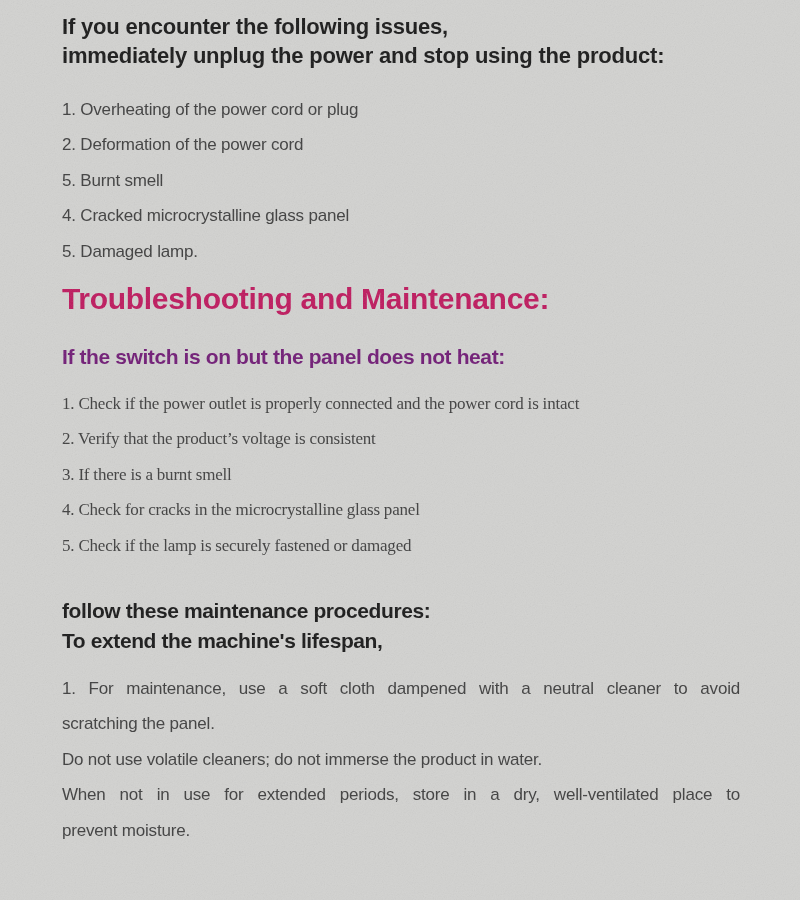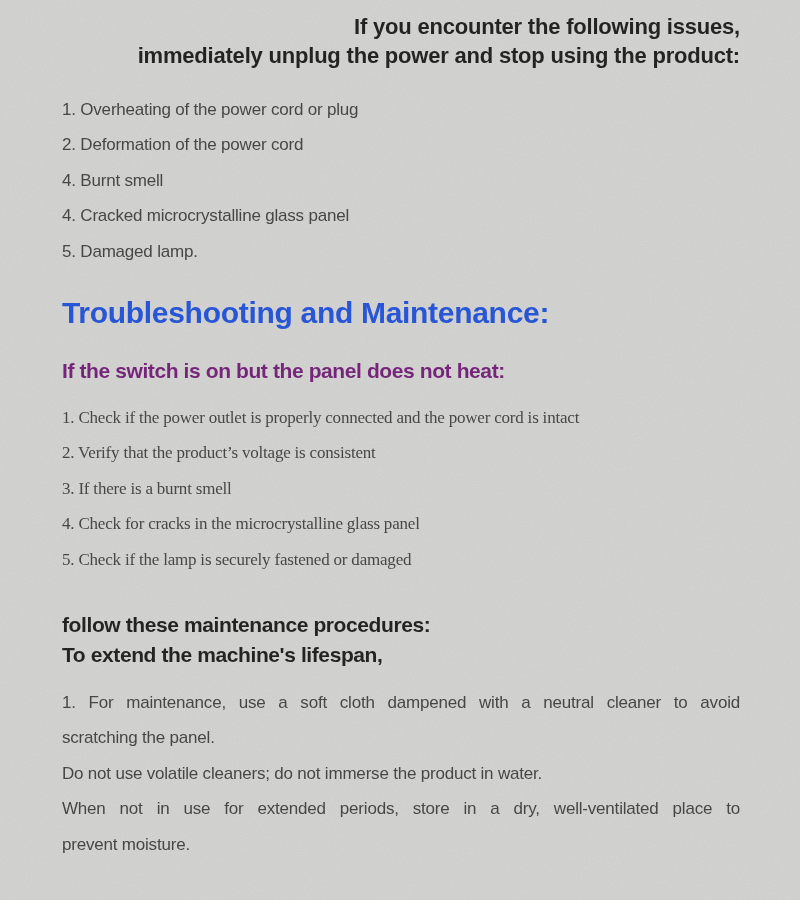--- a/index.html
+++ b/index.html
@@ -24,37 +24,36 @@
     height: 100%;
     padding: 0 60px 0 62px;
   }
   .warning-heading {
     margin-top: 12px;
     font-size: 22px;
     line-height: 29px;
     font-weight: bold;
     color: #181818;
     letter-spacing: -0.2px;
-    text-align: right;
   }
   .list {
     margin-top: 22px;
   }
   .list-item {
     font-size: 17px;
     line-height: 35.4px;
     letter-spacing: -0.2px;
     white-space: nowrap;
   }
   .main-title {
-    margin-top: 24px;
+    margin-top: 10px;
     font-size: 30px;
     line-height: 40px;
     font-weight: bold;
-    color: #1d4ed8;
+    color: #be185d;
     letter-spacing: -0.3px;
   }
   .sub-heading {
     margin-top: 24px;
     font-size: 21px;
     line-height: 28px;
     font-weight: bold;
     color: #701a75;
     letter-spacing: -0.4px;
   }
@@ -99,21 +98,21 @@
   <div class="content">
 
     <div class="warning-heading">
       <div>If you encounter the following issues,</div>
       <div>immediately unplug the power and stop using the product:</div>
     </div>
 
     <div class="list">
       <div class="list-item">1. Overheating of the power cord or plug</div>
       <div class="list-item">2. Deformation of the power cord</div>
-      <div class="list-item">4. Burnt smell</div>
+      <div class="list-item">5. Burnt smell</div>
       <div class="list-item">4. Cracked microcrystalline glass panel</div>
       <div class="list-item">5. Damaged lamp.</div>
     </div>
 
     <div class="main-title">Troubleshooting and Maintenance:</div>
 
     <div class="sub-heading">If the switch is on but the panel does not heat:</div>
 
     <div class="list list-2">
       <div class="list-item">1. Check if the power outlet is properly connected and the power cord is intact</div>

